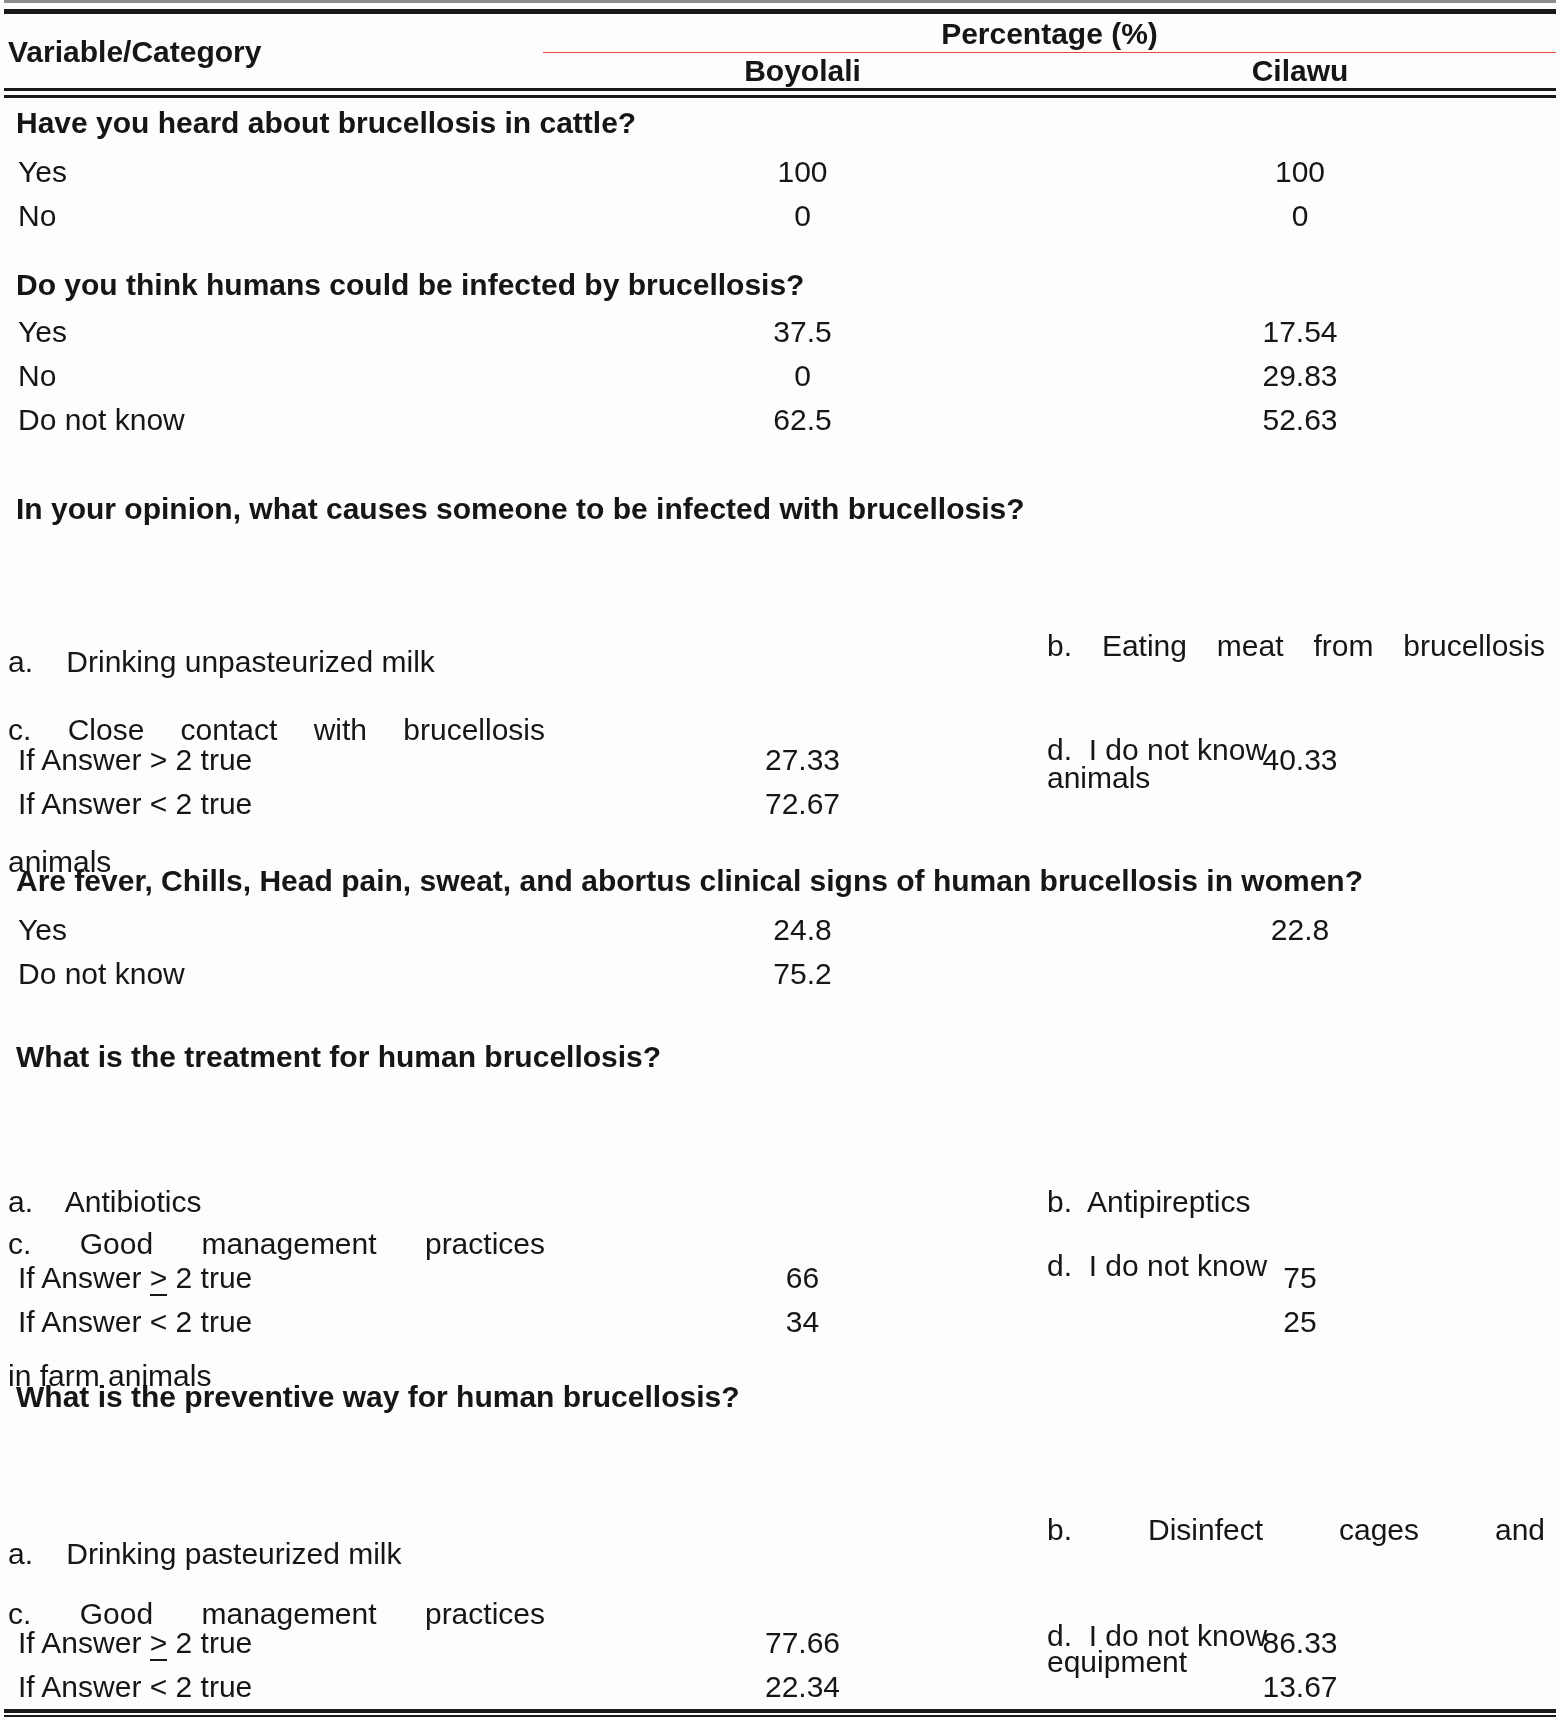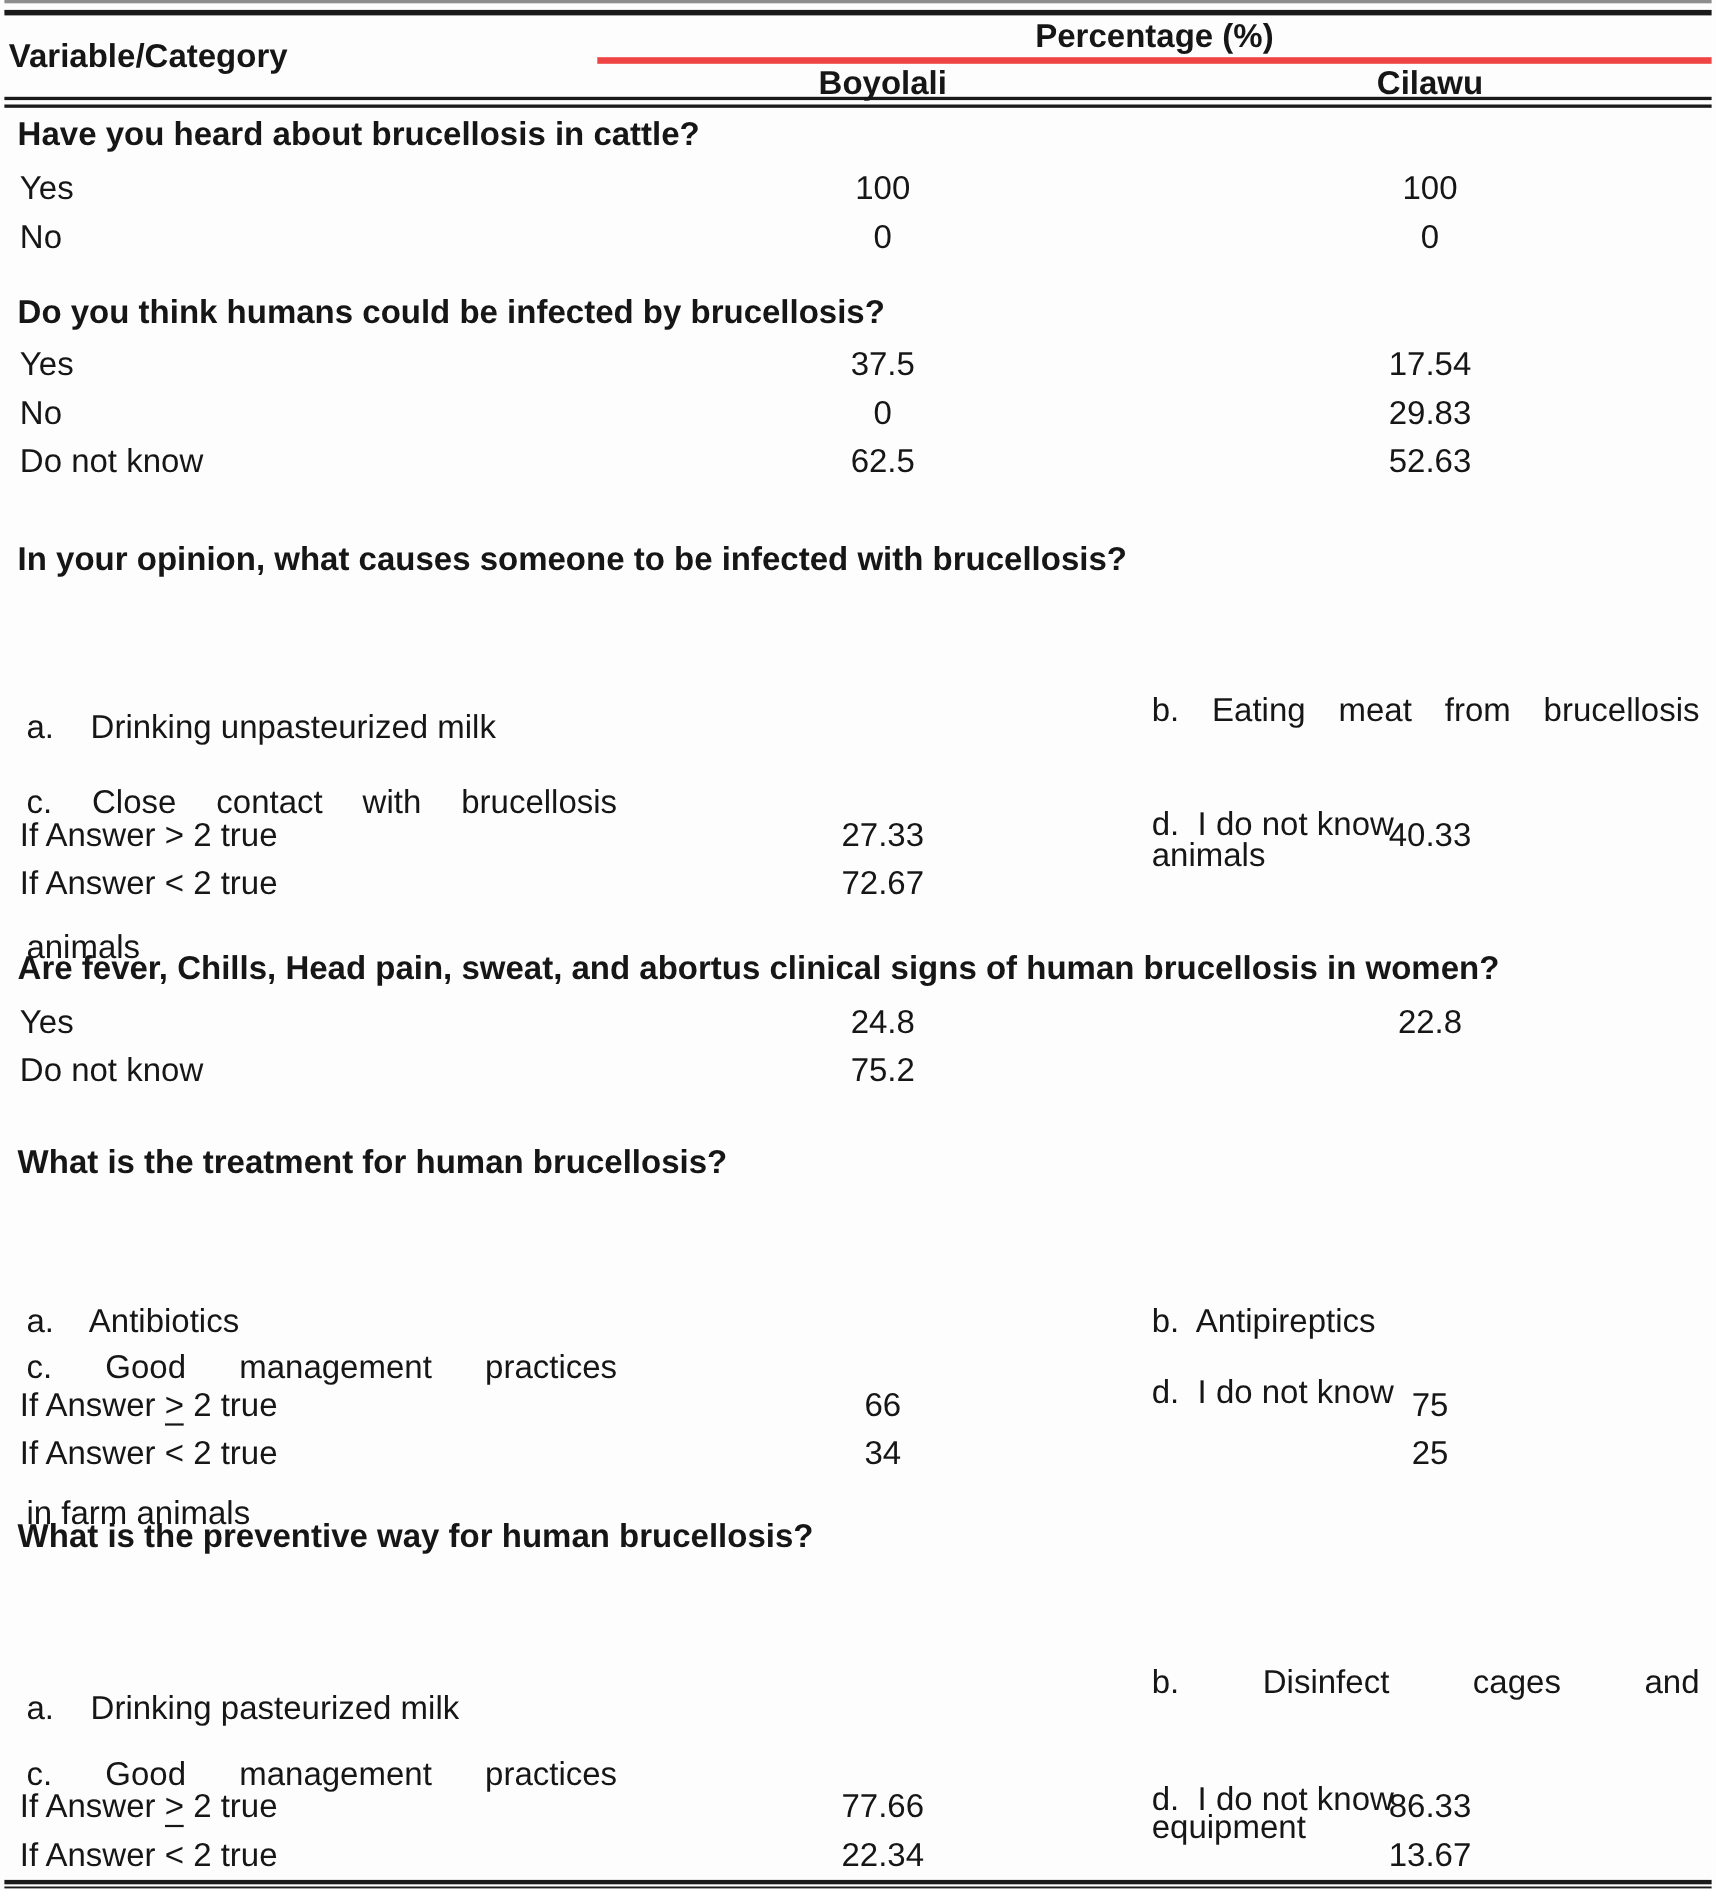--- a/index.html
+++ b/index.html
@@ -8,42 +8,42 @@
     background:#fdfdfd; color:#161616;
     font-family:"Liberation Sans", sans-serif;
     font-size:30px;
   }
   
   .rule-top    { height:6px; border-top:3px solid #8d8d8d; border-bottom:5px solid #1a1a1a; margin:0 4px; }
   .rule-heavy  { height:4px; border-top:3px solid #1a1a1a; border-bottom:3px solid #1a1a1a; margin:0 4px; }
   .rule-bottom { height:2px; border-top:4px solid #1a1a1a; border-bottom:2px solid #1a1a1a; margin:0 4px; }
   
   .hdr { position:relative; height:74px; margin:0 4px; }
-  .hdr-right { margin-left:539px; height:38px; border-bottom:6px solid #ef4444;
+  .hdr-right { margin-left:539px; height:38px; border-bottom:1px solid #ef4444;
                text-align:center; line-height:40px; font-weight:bold; }
   .hdr-cols { display:grid; grid-template-columns:541px 515px 480px; height:33px;
               line-height:36px; font-weight:bold; }
   .hdr-cols .site { text-align:center; }
   .varcat { position:absolute; left:4px; top:20px; font-weight:bold; line-height:36px; }
   
   .q { font-weight:bold; line-height:38px; padding-left:16px; }
   .q0 { margin-top:6px; }  .q1 { margin-top:28px; } .q2 { margin-top:48px; }
   .q3 { margin-top:36px; } .q4 { margin-top:42px; } .q5 { margin-top:34px; }
   
   .rows0 { margin-top:8px; } .rows1 { margin-top:6px; } .rows2 { margin-top:28px; }
   .rows3 { margin-top:8px; } .rows4 { margin-top:30px; } .rows5 { margin-top:9px; }
   .row { display:grid; grid-template-columns:545px 515px 480px; height:44px; line-height:44px; }
   .row .lab { padding-left:18px; white-space:pre-wrap; }
   .row .val { text-align:center; }
   .op-u { display:inline-block; line-height:32px; border-bottom:2px solid currentColor; }
   
   .opts { position:relative; }
   .opts-s2 { height:182px; } .opts-s4 { height:150px; } .opts-s5 { height:196px;padding-left:44px; }
   .opt { position:absolute; line-height:44px; white-space:pre-wrap; }
-  .opt-left  { left:24px;    width:537px; }
+  .opt-left  { left:8px;    width:537px; }
   .opt-right { left:1047px; width:498px; }
   .jline { white-space:normal; text-align:justify; text-align-last:justify; }
   .p2-b { top:8px; }  .p2-a { top:24px; } .p2-c { top:92px; } .p2-d { top:112px; }
   .p4-a { top:16px; } .p4-b { top:16px; } .p4-c { top:58px; } .p4-d { top:80px;  }
   .p5-b { top:4px; }  .p5-a { top:28px; } .p5-c { top:88px; } .p5-d { top:110px; }
 </style>
 </head>
 <body>
 
 <div class="page">

